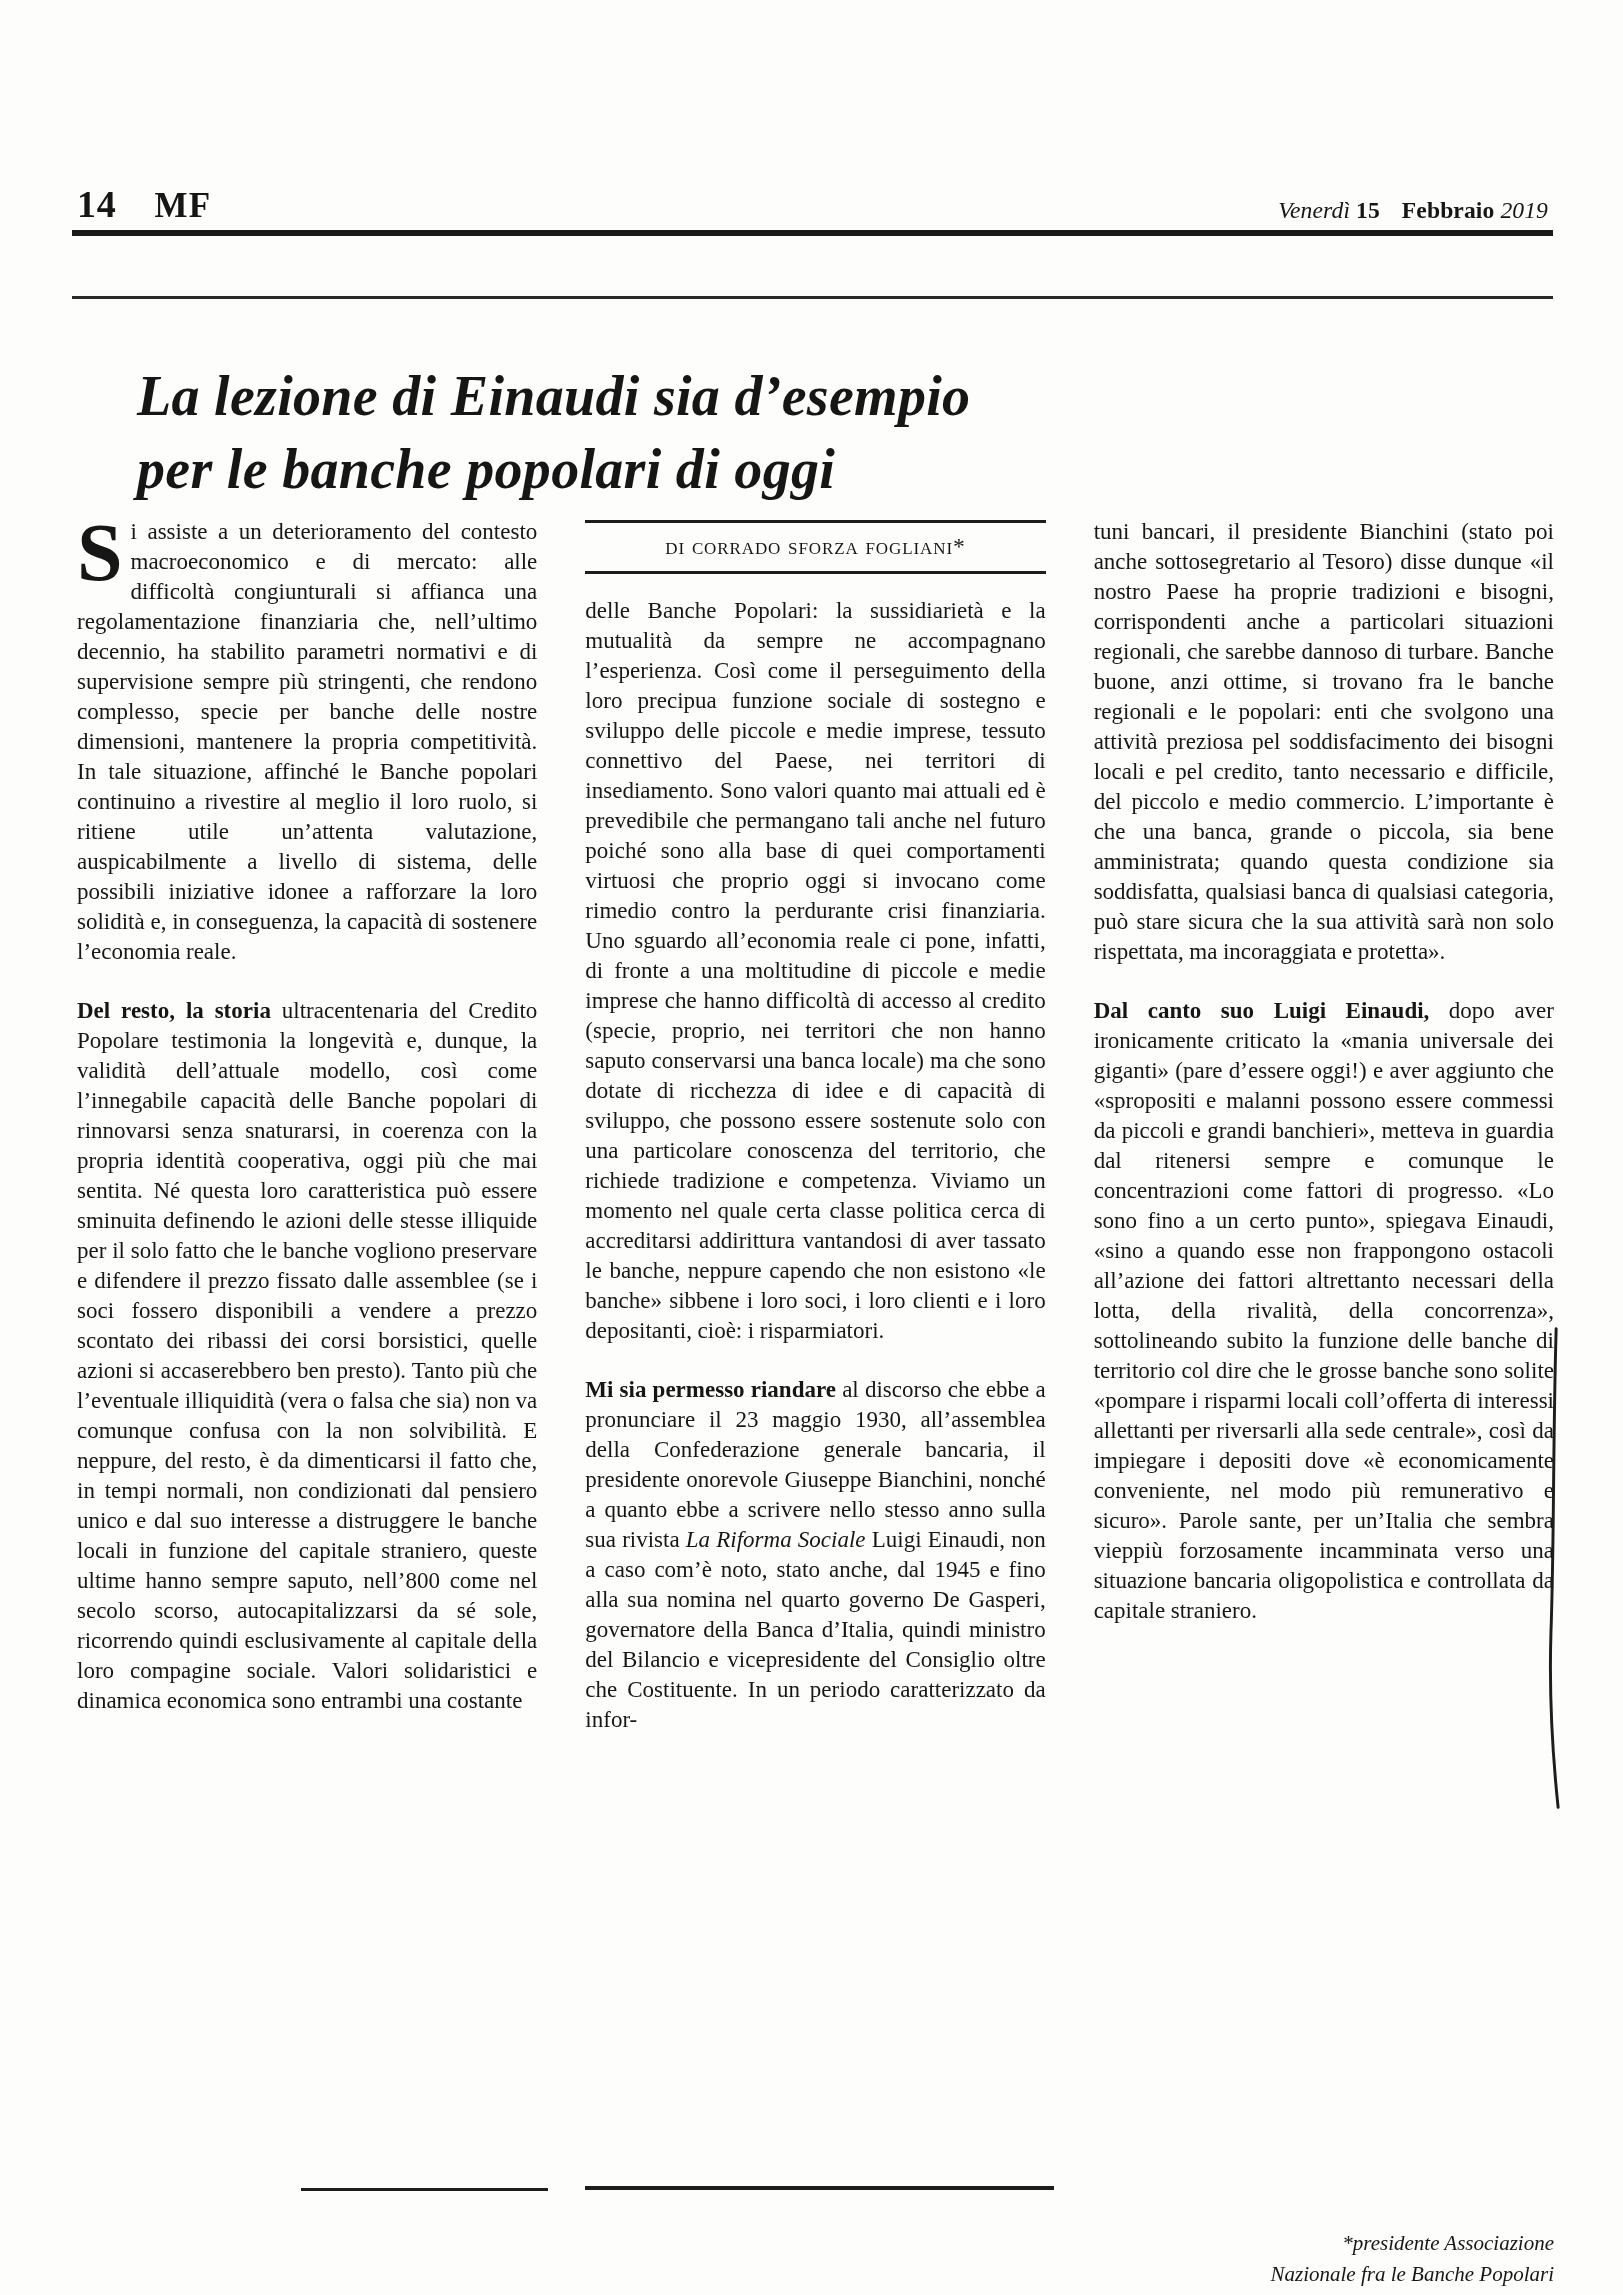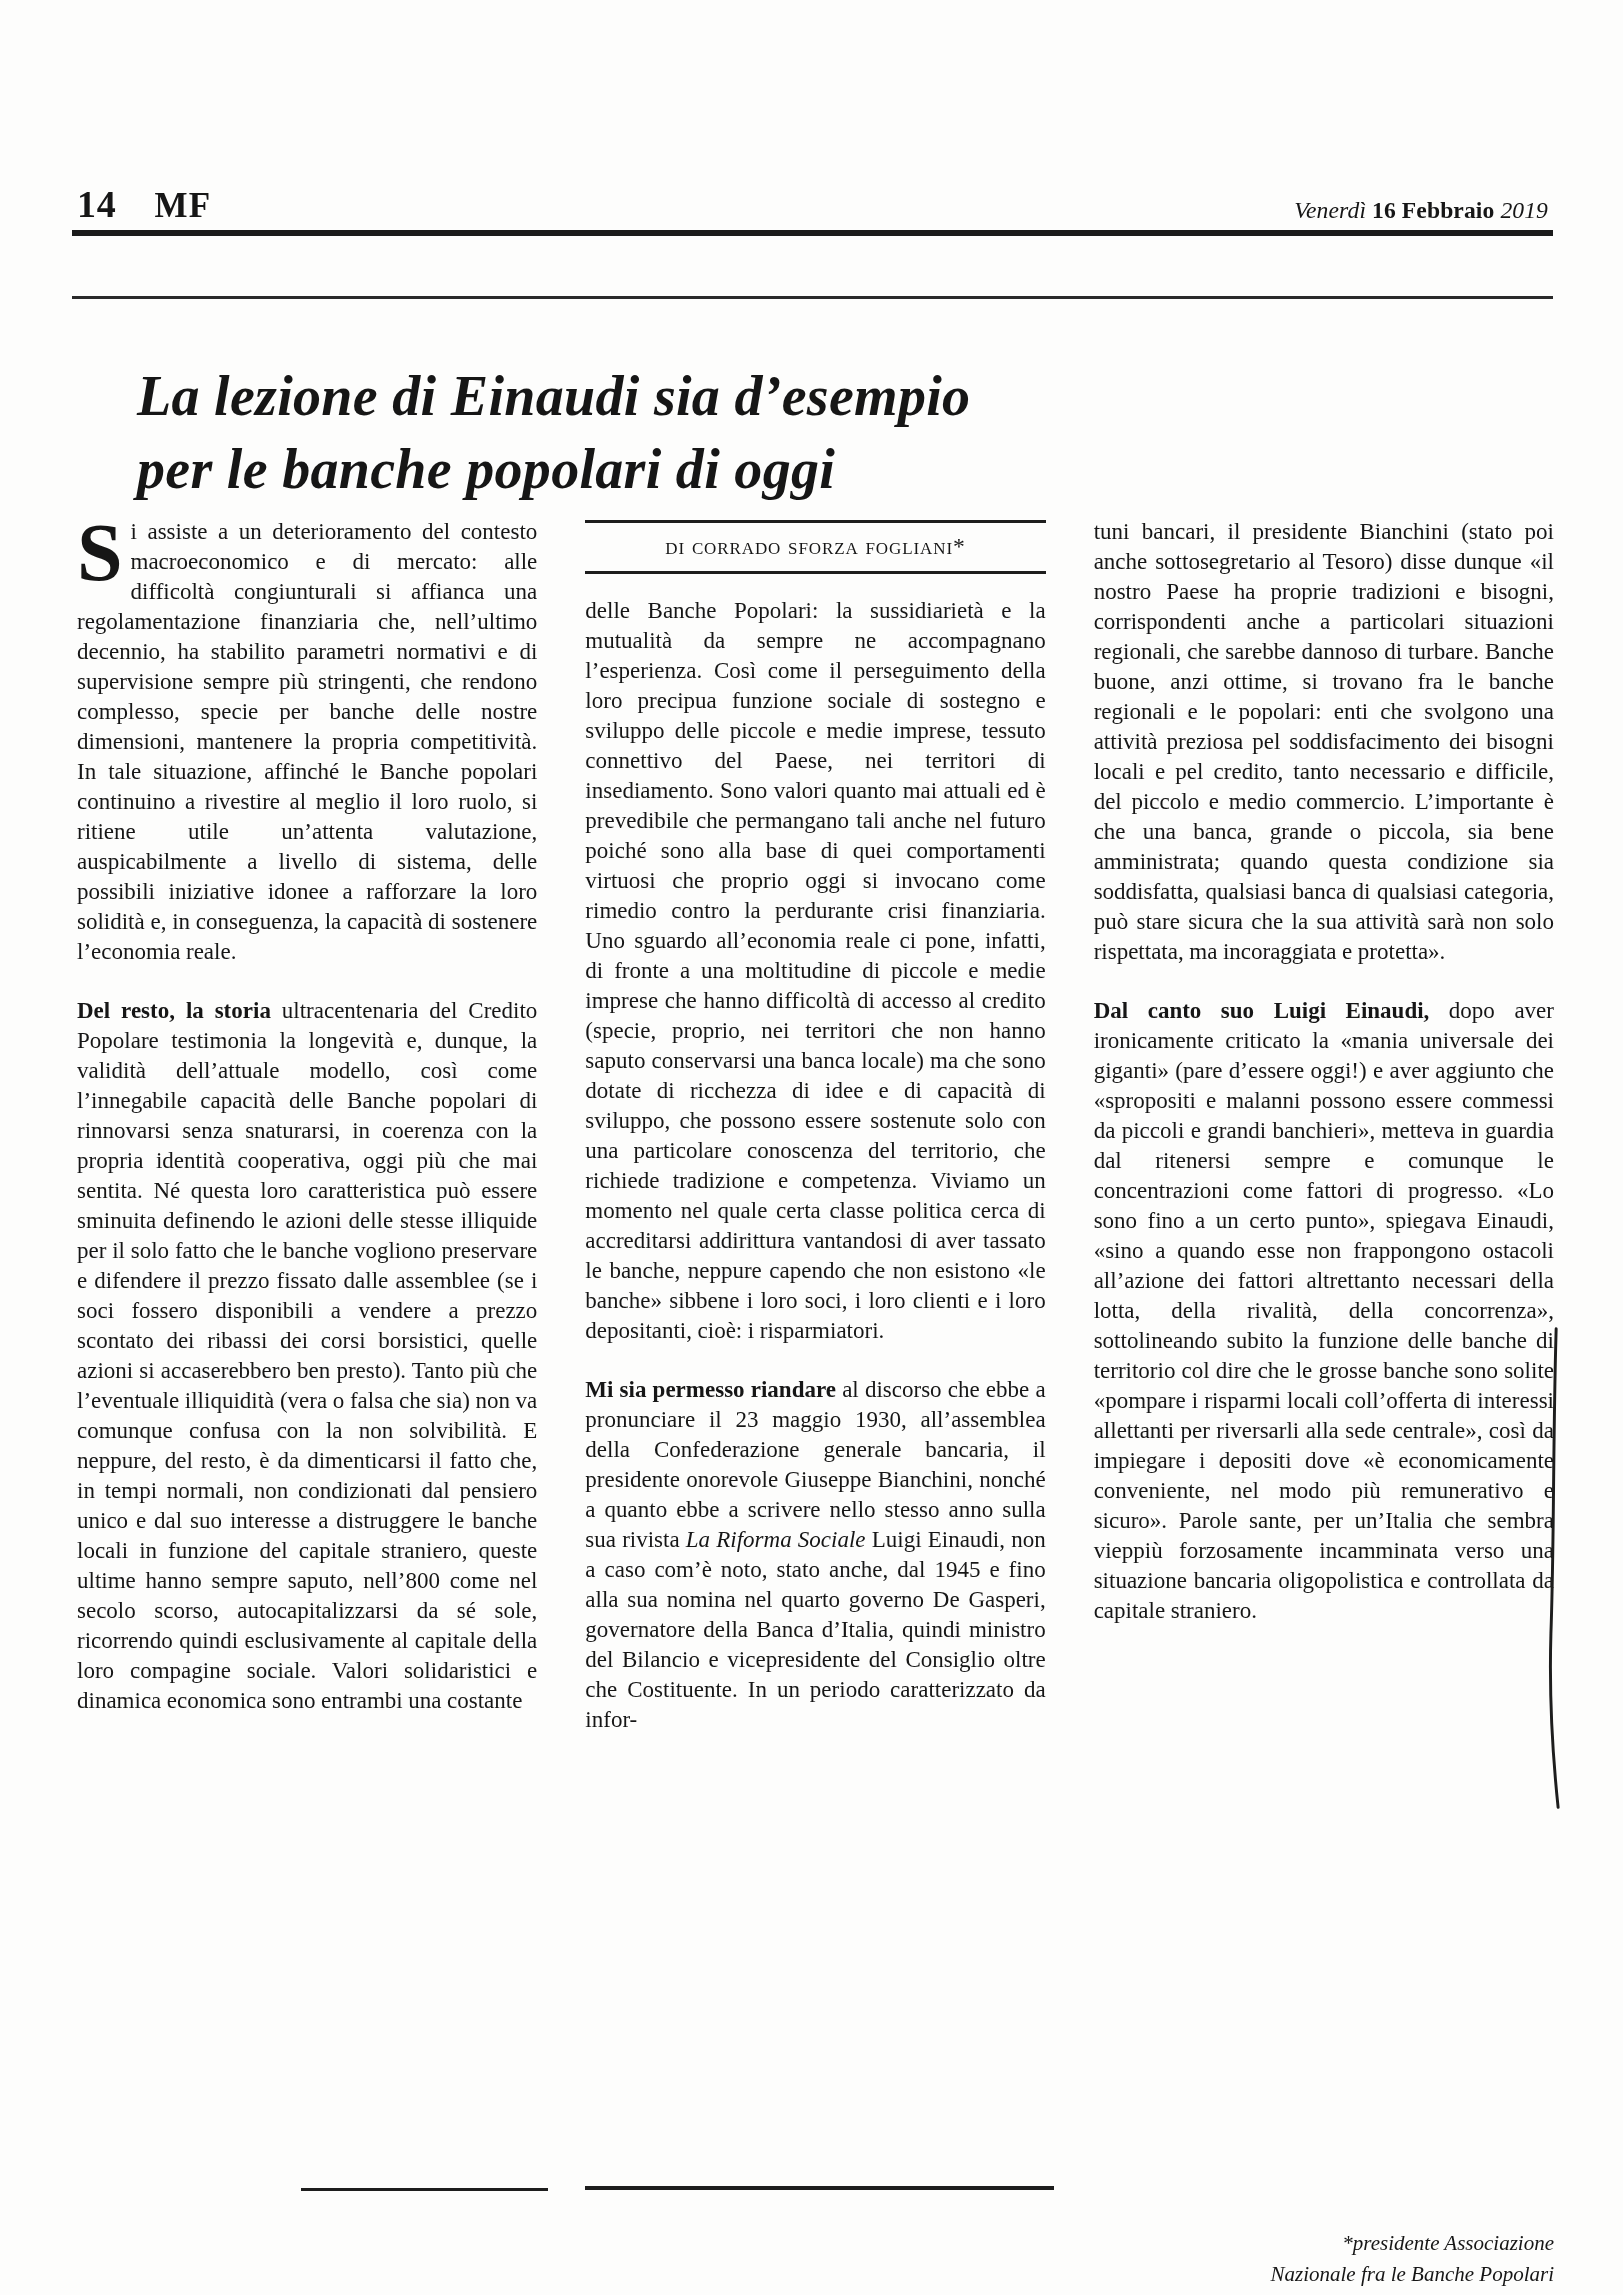--- a/index.html
+++ b/index.html
@@ -55,21 +55,21 @@
   }
   .issue-date {
     font-family: "Liberation Serif", serif;
     font-size: 23.6px;
     line-height: 1;
     letter-spacing: 0.1px;
     white-space: nowrap;
   }
   .issue-date .d-weekday { font-style: italic; }
   .issue-date .d-day { font-weight: bold; font-style: normal; }
-  .issue-date .d-month { font-weight: bold; font-style: normal; }
+  .issue-date .d-month { font-weight: bold; font-style: normal; margin-left: 16px; }
   .issue-date .d-year { font-style: italic; }
 
   .rule-thick {
     position: absolute;
     left: 72px;
     top: 230px;
     width: 1481px;
     height: 5.9px;
     background: #1b1b1b;
   }
@@ -217,21 +217,21 @@
 
 <div class="page">
 
   <div class="masthead">
     <div class="masthead-left">
       <span class="page-number">14</span>
       <span class="paper-name">MF</span>
     </div>
     <div class="issue-date">
       <span class="d-weekday">Venerdì</span>
-      <span class="d-day">16</span>
+      <span class="d-day">15</span>
       <span class="d-month">Febbraio</span>
       <span class="d-year">2019</span>
     </div>
   </div>
 
   <div class="rule-thick"></div>
 
 
   <div class="rule-thin"></div>
 

